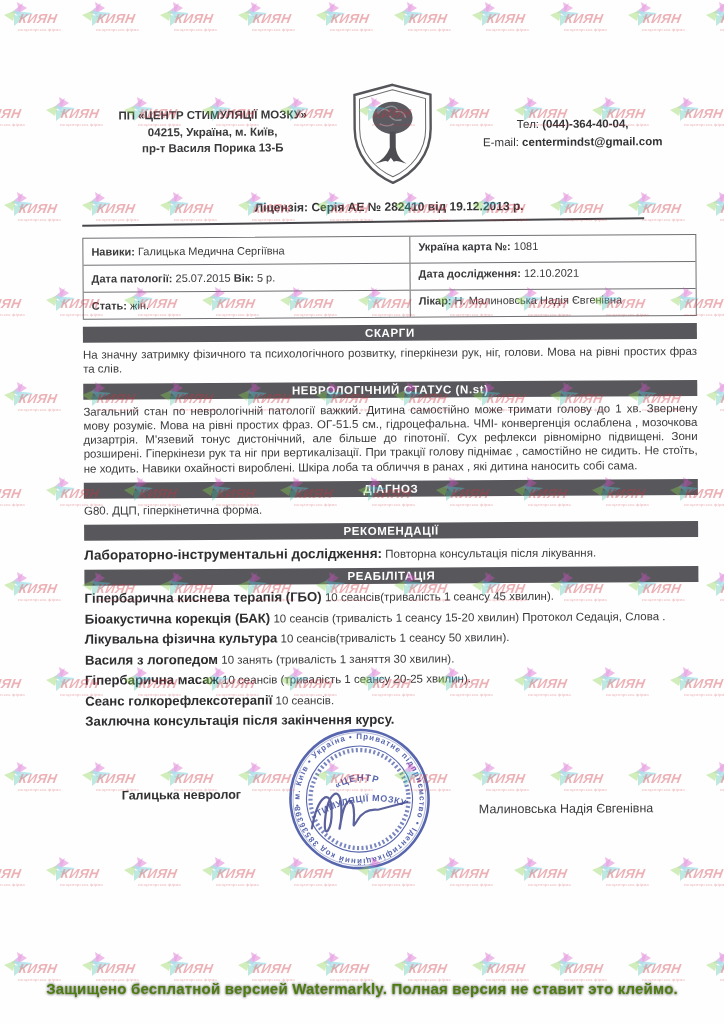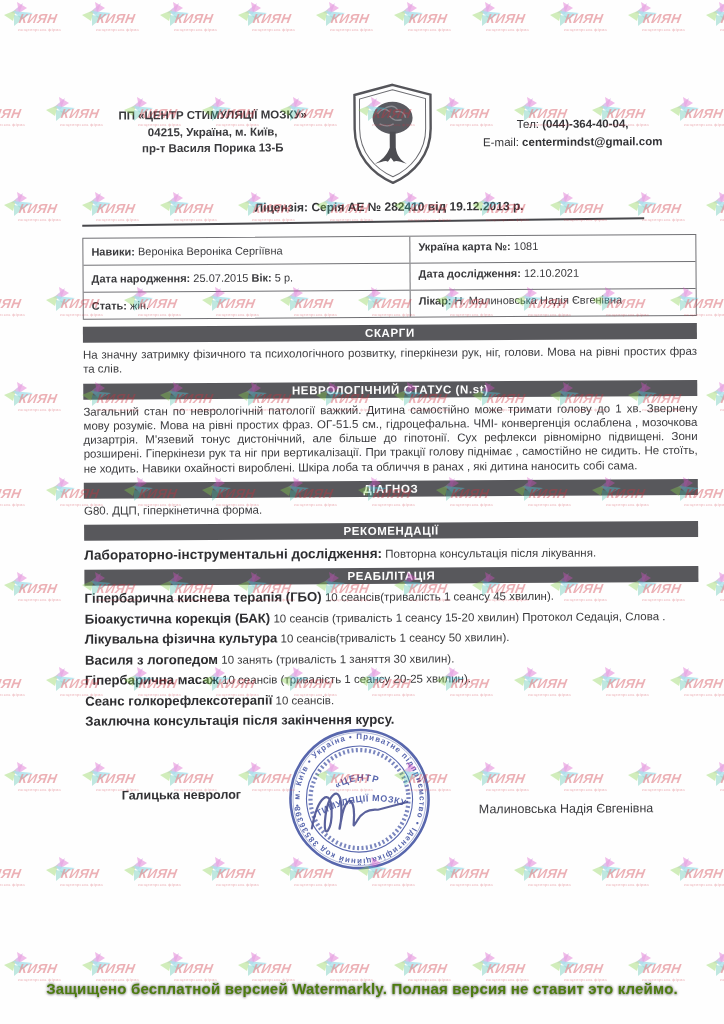--- a/index.html
+++ b/index.html
@@ -72,25 +72,25 @@
           <div><span>Тел:</span> <b>(044)-364-40-04,</b></div>
           <div><span>E-mail:</span> <b>centermindst@gmail.com</b></div>
         </div>
       </div>
 
       <div class="license">Ліцензія: Серія АЕ № 282410 від 19.12.2013 р.</div>
       <div class="rule"></div>
 
       <div class="ptable">
         <div class="prow">
-          <div class="pcell"><b>Навики:</b> <span>Вероніка Вероніка Сергіївна</span></div>
+          <div class="pcell"><b>Навики:</b> <span>Галицька Медична Сергіївна</span></div>
           <div class="pcell right"><b>Україна карта №:</b> <span>1081</span></div>
         </div>
         <div class="prow">
-          <div class="pcell"><b>Дата народження:</b> <span>25.07.2015</span> <b>Вік:</b> <span>5 р.</span></div>
+          <div class="pcell"><b>Дата патології:</b> <span>25.07.2015</span> <b>Вік:</b> <span>5 р.</span></div>
           <div class="pcell right"><b>Дата дослідження:</b> <span>12.10.2021</span></div>
         </div>
         <div class="prow">
           <div class="pcell"><b>Стать:</b> <span>жін.</span></div>
           <div class="pcell right"><b>Лікар:</b> <span>Н. Малиновська Надія Євгенівна</span></div>
         </div>
       </div>
 
       <div class="bar">СКАРГИ</div>
       <div class="body-text">На значну затримку фізичного та психологічного розвитку, гіперкінези рук, ніг, голови. Мова на рівні простих фраз та слів.</div>

